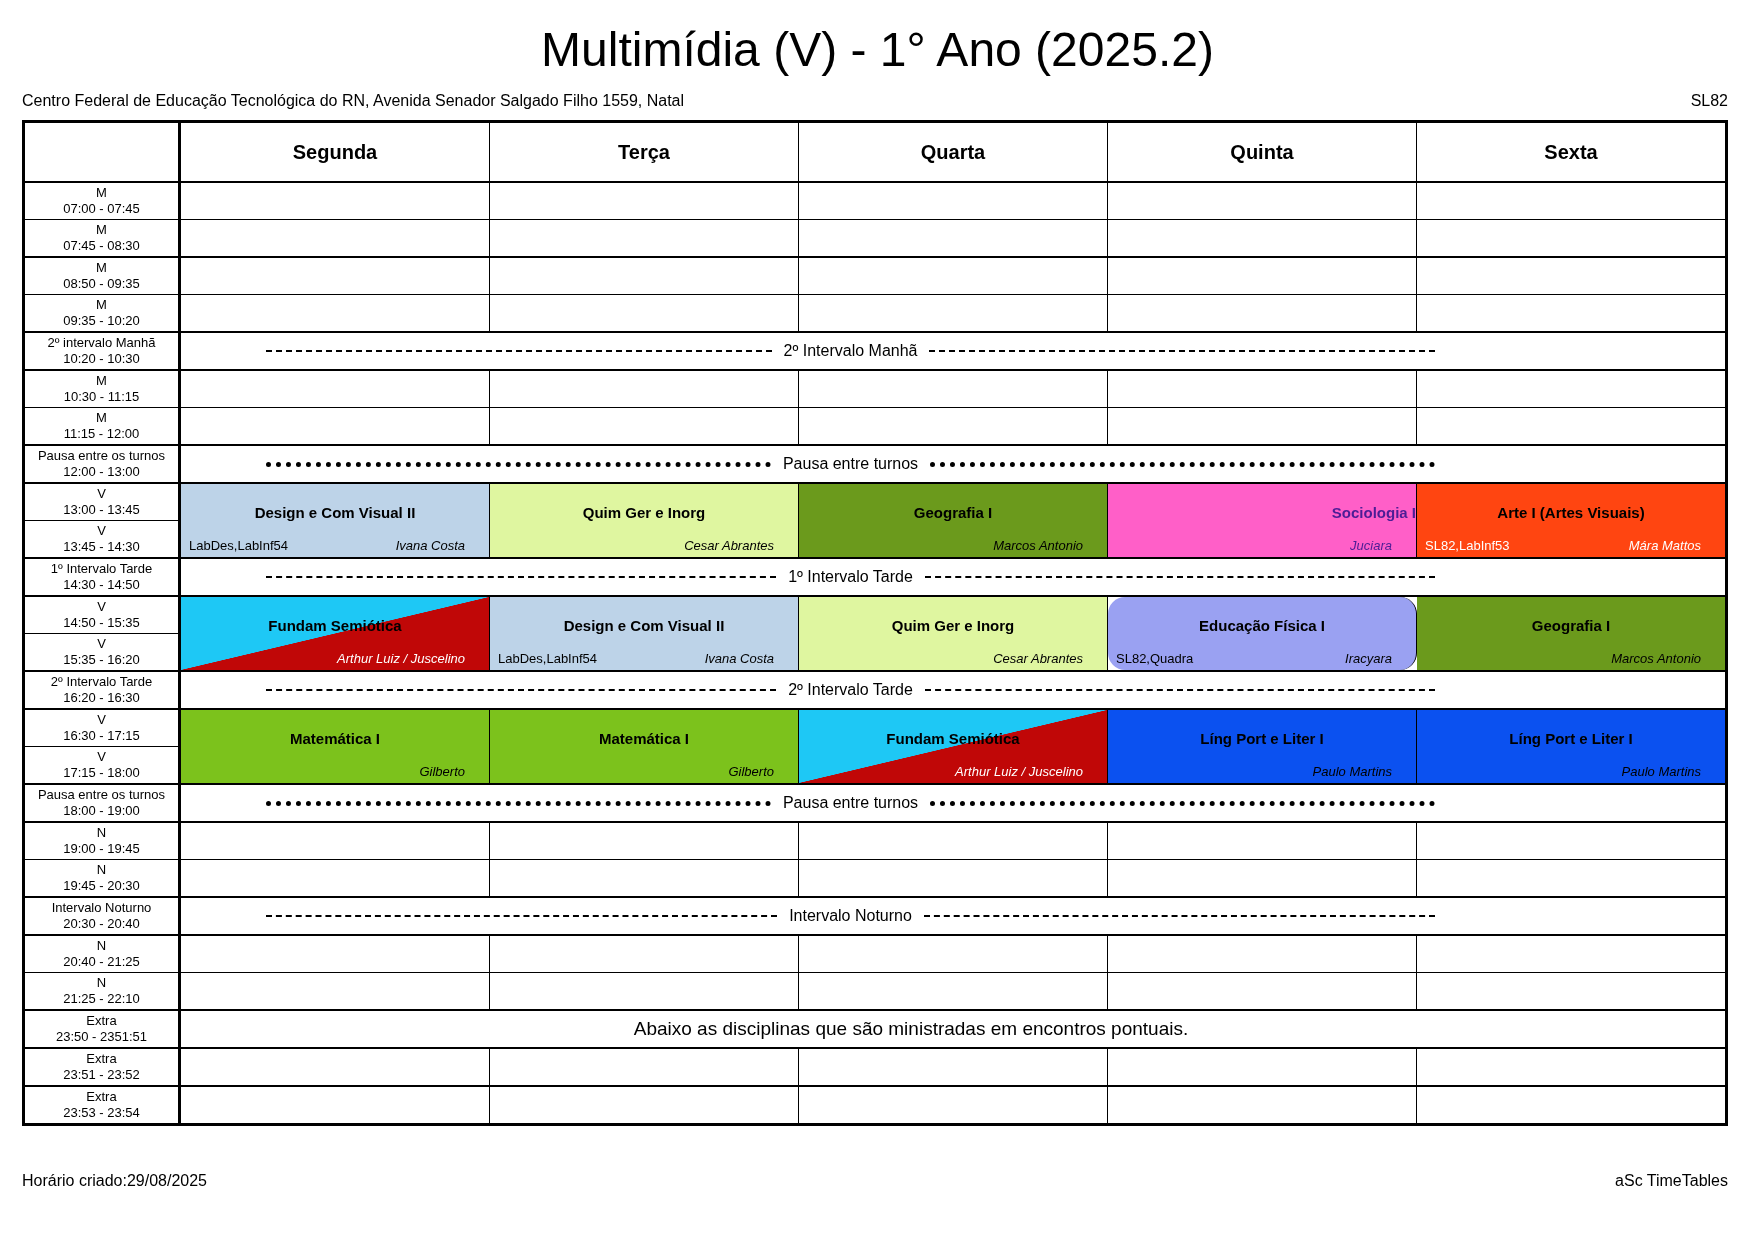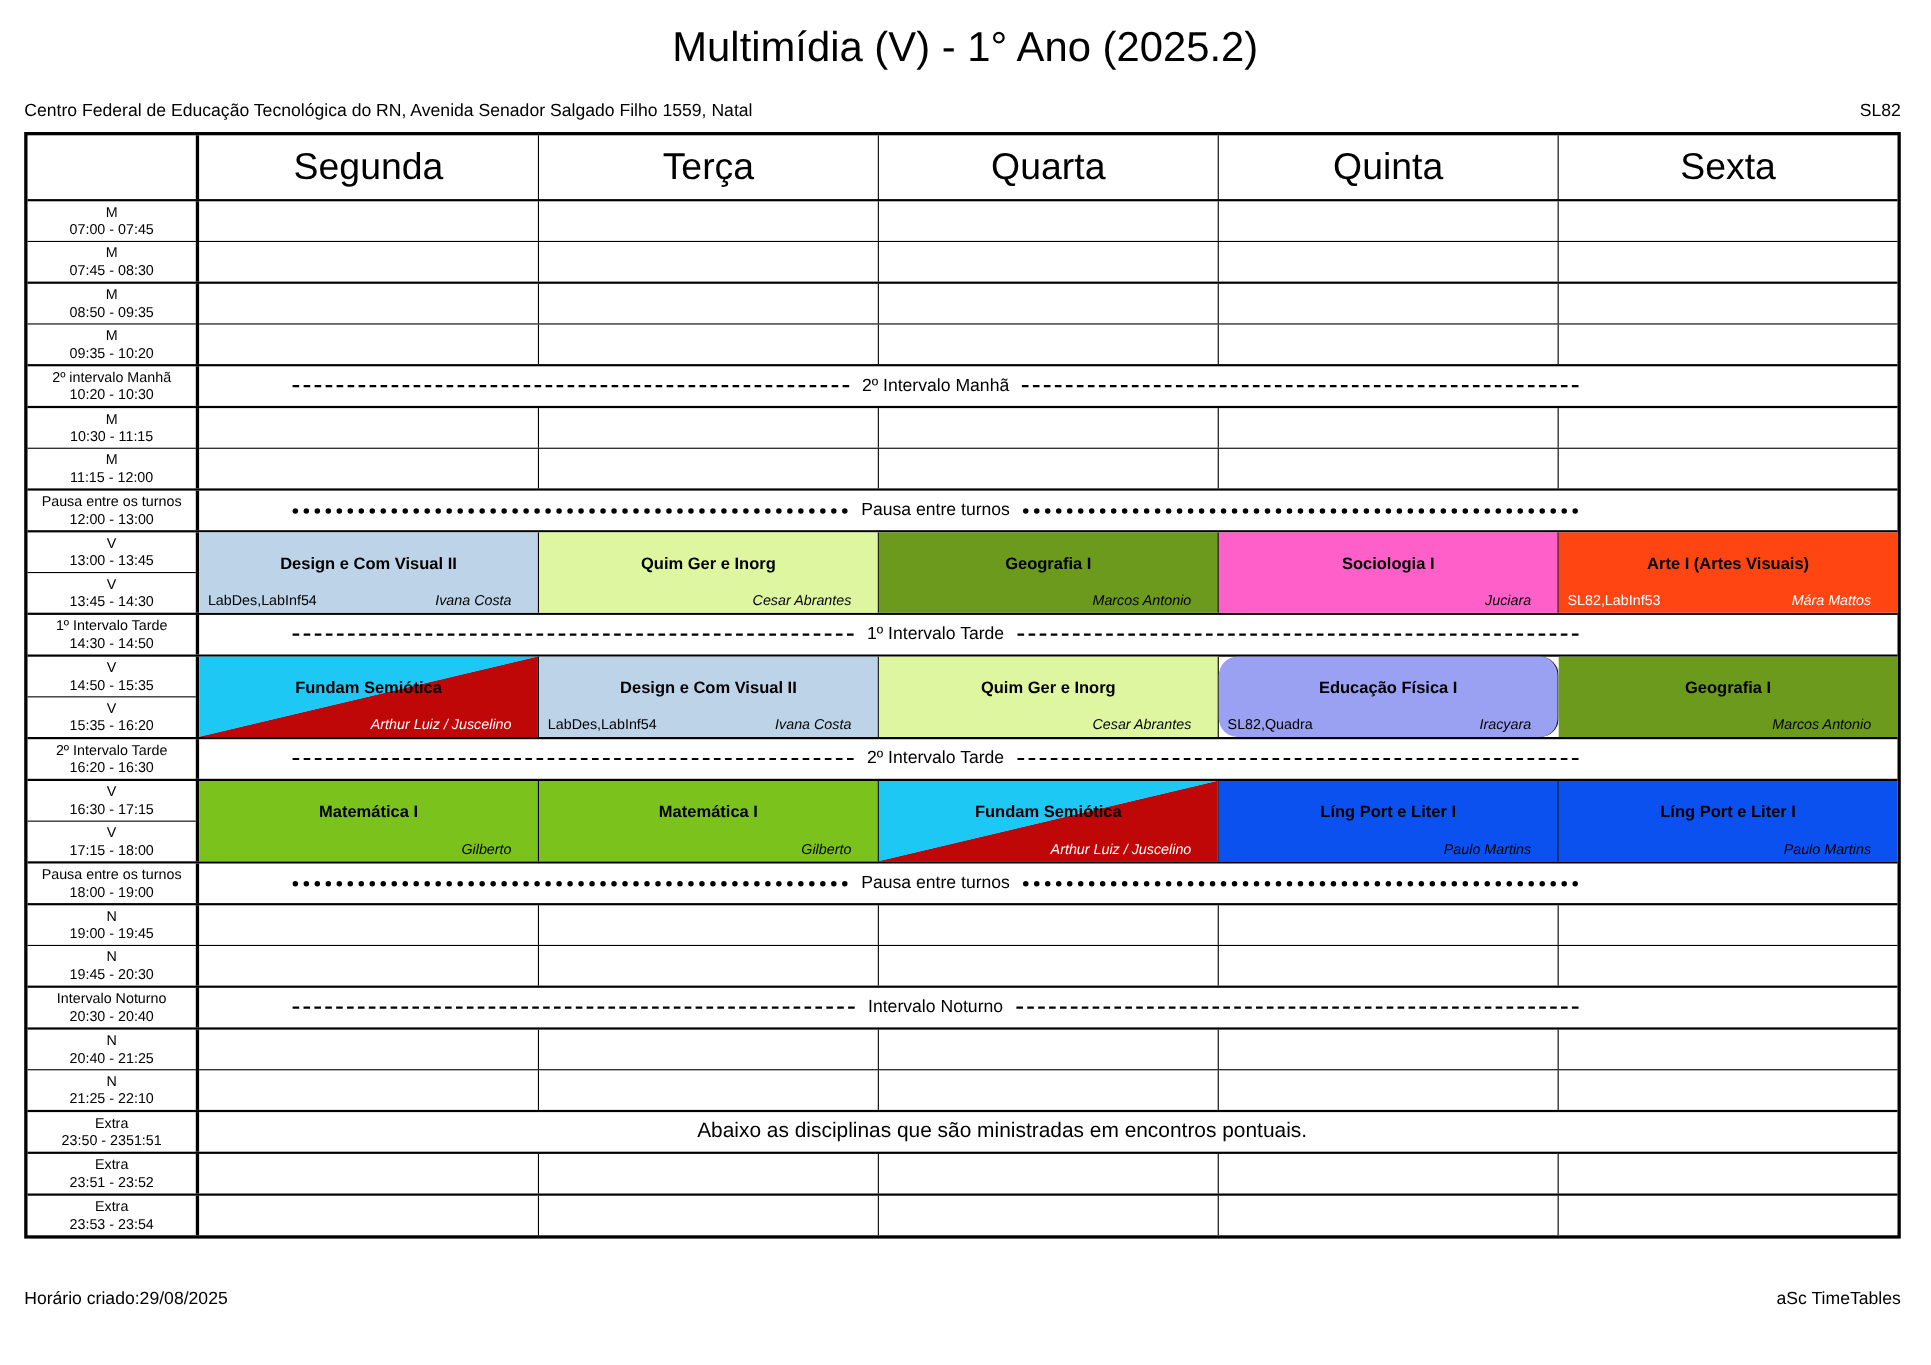--- a/index.html
+++ b/index.html
@@ -1,22 +1,22 @@
 <!DOCTYPE html>
 <html><head>
 <meta charset="utf-8">
 <style>
   html,body{margin:0;padding:0;background:#fff;color:#000;}
   body{width:1755px;height:1241px;position:relative;font-family:"Liberation Sans",sans-serif;overflow:hidden;}
-  .title{position:absolute;top:22px;left:0;width:100%;text-align:center;font-size:38px;letter-spacing:0;}
+  .title{position:absolute;top:22px;left:0;width:100%;text-align:center;font-size:48px;letter-spacing:0;}
   .addr-row{position:absolute;left:22px;top:92px;width:1706px;display:flex;justify-content:space-between;font-size:16px;}
   .table{position:absolute;left:22px;top:120px;width:1706px;border:3px solid #000;box-sizing:border-box;background:#fff;}
   .hdr{display:flex;height:58px;border-bottom:2px solid #000;}
   .hdr .corner{width:156px;border-right:3px solid #000;box-sizing:border-box;}
-  .hdr .day{flex:1;border-right:1px solid #000;display:flex;align-items:center;justify-content:center;font-size:34px;}
+  .hdr .day{flex:1;border-right:1px solid #000;display:flex;align-items:center;justify-content:center;font-size:20px;font-weight:bold;}
   .hdr .day:last-child{border-right:none;}
   .group{display:flex;border-bottom:2px solid #000;box-sizing:content-box;}
   .group:last-child{border-bottom:none;}
   .g-single{height:36px;} .g-double{height:73px;}
   .glabels{width:156px;border-right:3px solid #000;display:flex;flex-direction:column;box-sizing:border-box;}
   .tlabel{flex:1;display:flex;flex-direction:column;align-items:center;justify-content:center;font-size:13px;line-height:1.22;border-bottom:1px solid #000;text-align:center;white-space:nowrap;}
   .tlabel:last-child{border-bottom:none;}
   .gbody{flex:1;display:flex;flex-direction:column;min-width:0;}
   .erow{flex:1;display:flex;border-bottom:1px solid #000;}
   .erow:last-child{border-bottom:none;}
@@ -195,21 +195,21 @@
                 <span class="teacher">Cesar Abrantes</span>
               </div>
             </div>
             <div class="classcell" style="background: rgb(107, 154, 28); color: rgb(0, 0, 0);">
               <div class="subj">Geografia I</div>
               <div class="meta">
                 <span class="room"></span>
                 <span class="teacher">Marcos Antonio</span>
               </div>
             </div>
-            <div class="classcell" style="background: rgb(255, 95, 200); color: #000000;">
+            <div class="classcell" style="background: rgb(255, 95, 200); color: #4c1d95; align-items: flex-end;">
               <div class="subj">Sociologia I</div>
               <div class="meta">
                 <span class="room"></span>
                 <span class="teacher">Juciara</span>
               </div>
             </div>
             <div class="classcell" style="background: rgb(255, 69, 17); color: rgb(0, 0, 0);">
               <div class="subj">Arte I (Artes Visuais)</div>
               <div class="meta" style="color: rgb(255, 255, 255);">
                 <span class="room">SL82,LabInf53</span>

